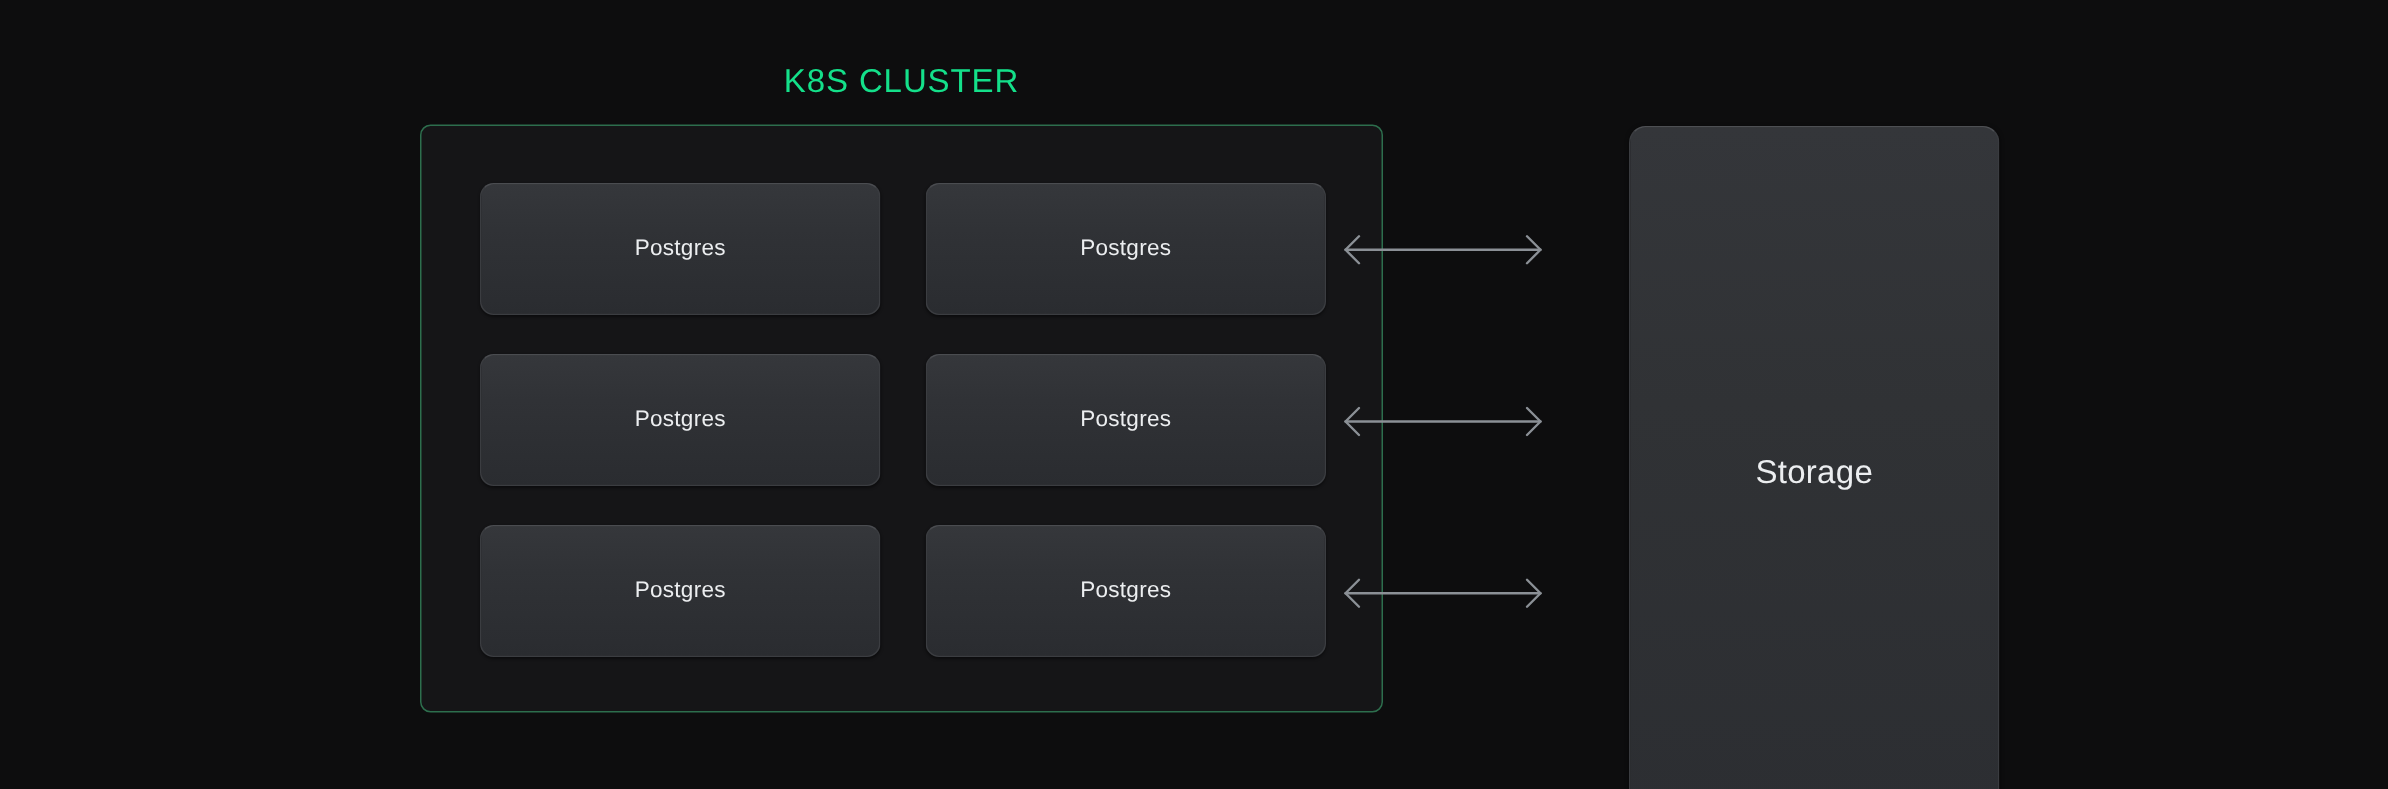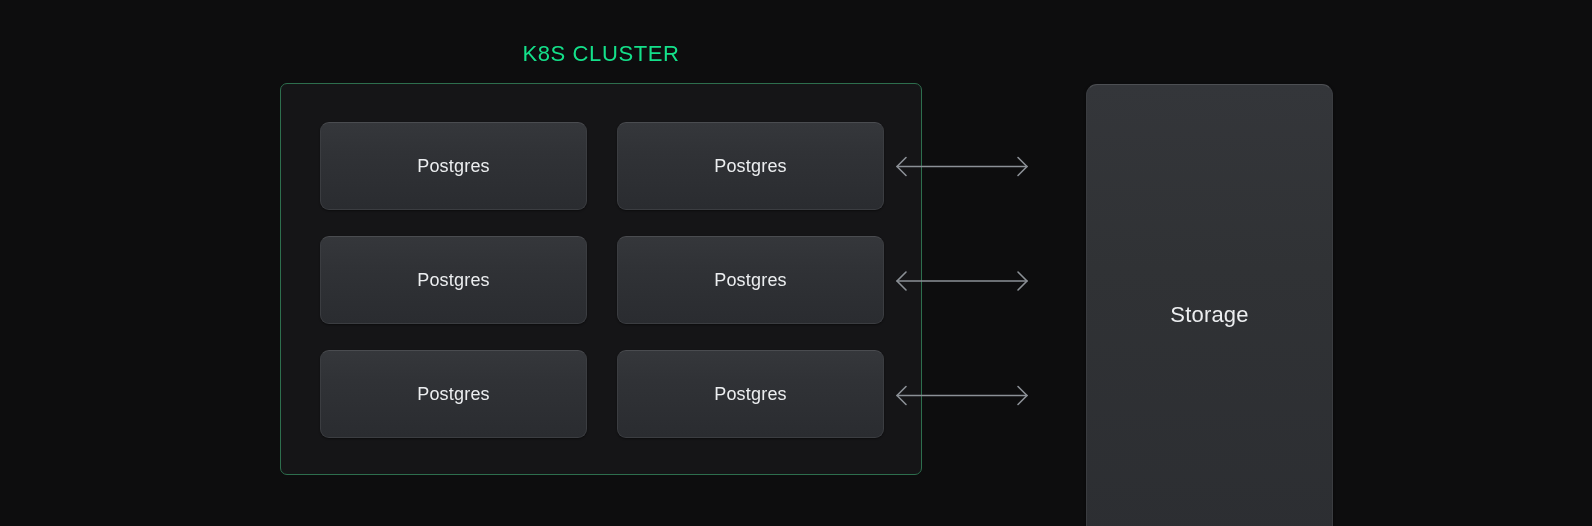--- a/index.html
+++ b/index.html
@@ -71,21 +71,21 @@
     border: 1px solid #3b3d41;
     border-top-color: #4a4c50;
     display: flex;
     align-items: center;
     justify-content: center;
     box-shadow: 0 1px 2px rgba(0,0,0,0.45);
   }
 
   .pod-label {
     color: #eceef0;
-    font-size: 18px;
+    font-size: 15px;
     font-weight: normal;
     letter-spacing: 0.2px;
     line-height: 24px;
   }
 
   
   .arrow-layer {
     position: absolute;
     left: 0;
     top: 0;

